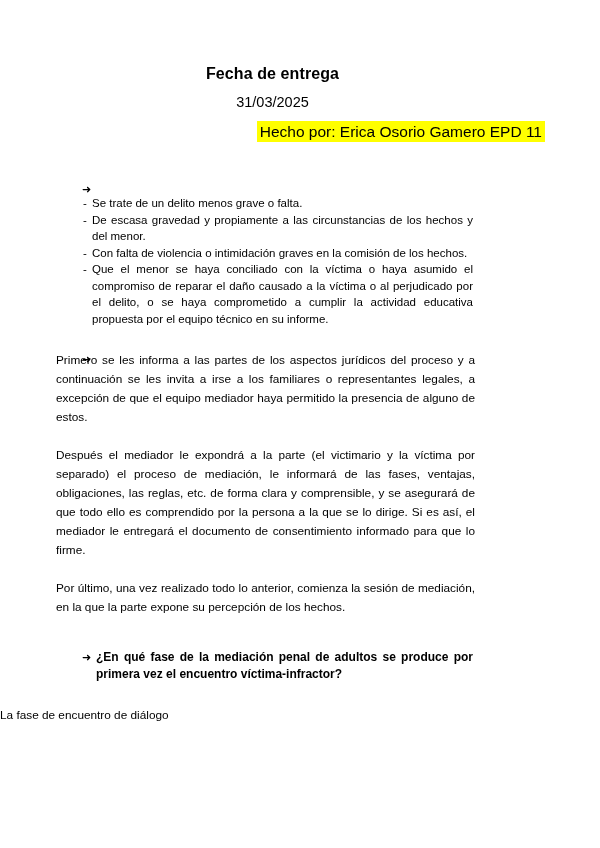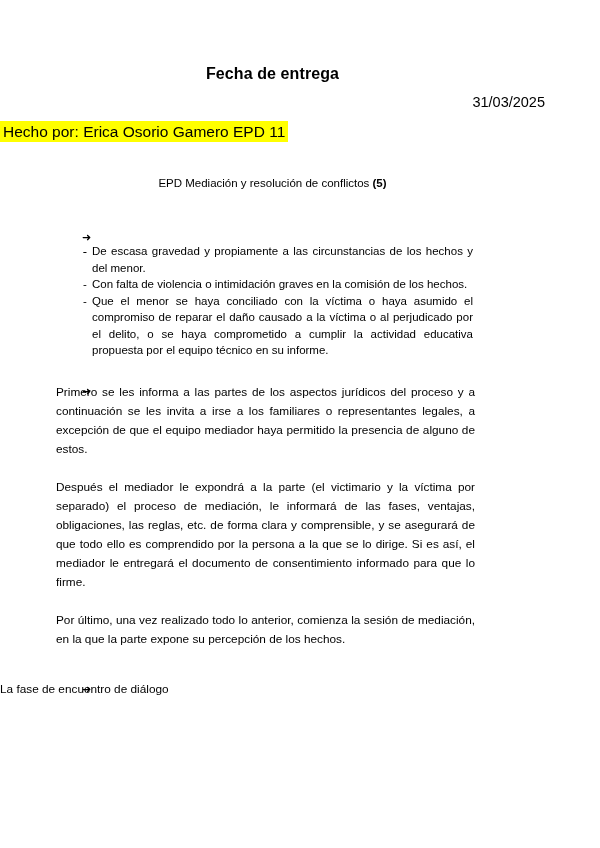--- a/index.html
+++ b/index.html
@@ -26,29 +26,29 @@
   .doc-title {
     text-align: center;
     font-size: 16px;
     font-weight: bold;
     line-height: 20px;
     margin: 0;
     padding-top: 64px;
     letter-spacing: 0.1px;
   }
   .doc-date {
-    text-align: right;
+    text-align: center;
     font-size: 14.5px;
     font-weight: normal;
     line-height: 20px;
     margin: 0;
     padding-top: 8px;
   }
   .author-line {
-    text-align: left;
+    text-align: right;
     margin: 0;
     padding-top: 9px;
     line-height: 22px;
   }
   .author-line .hl {
     font-size: 15.5px;
     font-weight: normal;
     padding: 2px 3px 2px 3px;
     white-space: nowrap;
   }
@@ -136,31 +136,29 @@
 <div class="page" style="background: rgb(255, 255, 255);">
 
   <h1 class="doc-title">Fecha de entrega</h1>
 
   <p class="doc-date">31/03/2025</p>
 
   <p class="author-line">
     <span class="hl" style="background: rgb(255, 255, 0);">Hecho por: Erica Osorio Gamero EPD 11</span>
   </p>
 
-  <p class="course-line">
-    <span>EPD Mediación y resolución de conflictos </span><span class="num">(5)</span>
-  </p>
 
   <p class="question q1">
     <span class="marker">➜</span>
   </p>
 
   <ul class="dash-list">
     <li>
       <span class="dash">-</span>
+      <span>Se trate de un delito menos grave o falta.</span>
     </li>
     <li>
       <span class="dash">-</span>
       <span>De escasa gravedad y propiamente a las circunstancias de los hechos y del menor.</span>
     </li>
     <li>
       <span class="dash">-</span>
       <span>Con falta de violencia o intimidación graves en la comisión de los hechos.</span>
     </li>
     <li>
@@ -172,17 +170,18 @@
   <p class="question q2">
     <span class="marker">➜</span>
   </p>
 
   <p class="para p1">Primero se les informa a las partes de los aspectos jurídicos del proceso y a continuación se les invita a irse a los familiares o representantes legales, a excepción de que el equipo mediador haya permitido la presencia de alguno de estos.</p>
   <p class="para p2">Después el mediador le expondrá a la parte (el victimario y la víctima por separado) el proceso de mediación, le informará de las fases, ventajas, obligaciones, las reglas, etc. de forma clara y comprensible, y se asegurará de que todo ello es comprendido por la persona a la que se lo dirige. Si es así, el mediador le entregará el documento de consentimiento informado para que lo firme.</p>
   <p class="para p3">Por último, una vez realizado todo lo anterior, comienza la sesión de mediación, en la que la parte expone su percepción de los hechos.</p>
 
   <p class="question q3">
     <span class="marker">➜</span>
+    <span>¿En qué fase de la mediación penal de adultos se produce por primera vez el encuentro víctima-infractor?</span>
   </p>
 
   <p class="answer">La fase de encuentro de diálogo</p>
 
 </div>
 
 </body></html>

